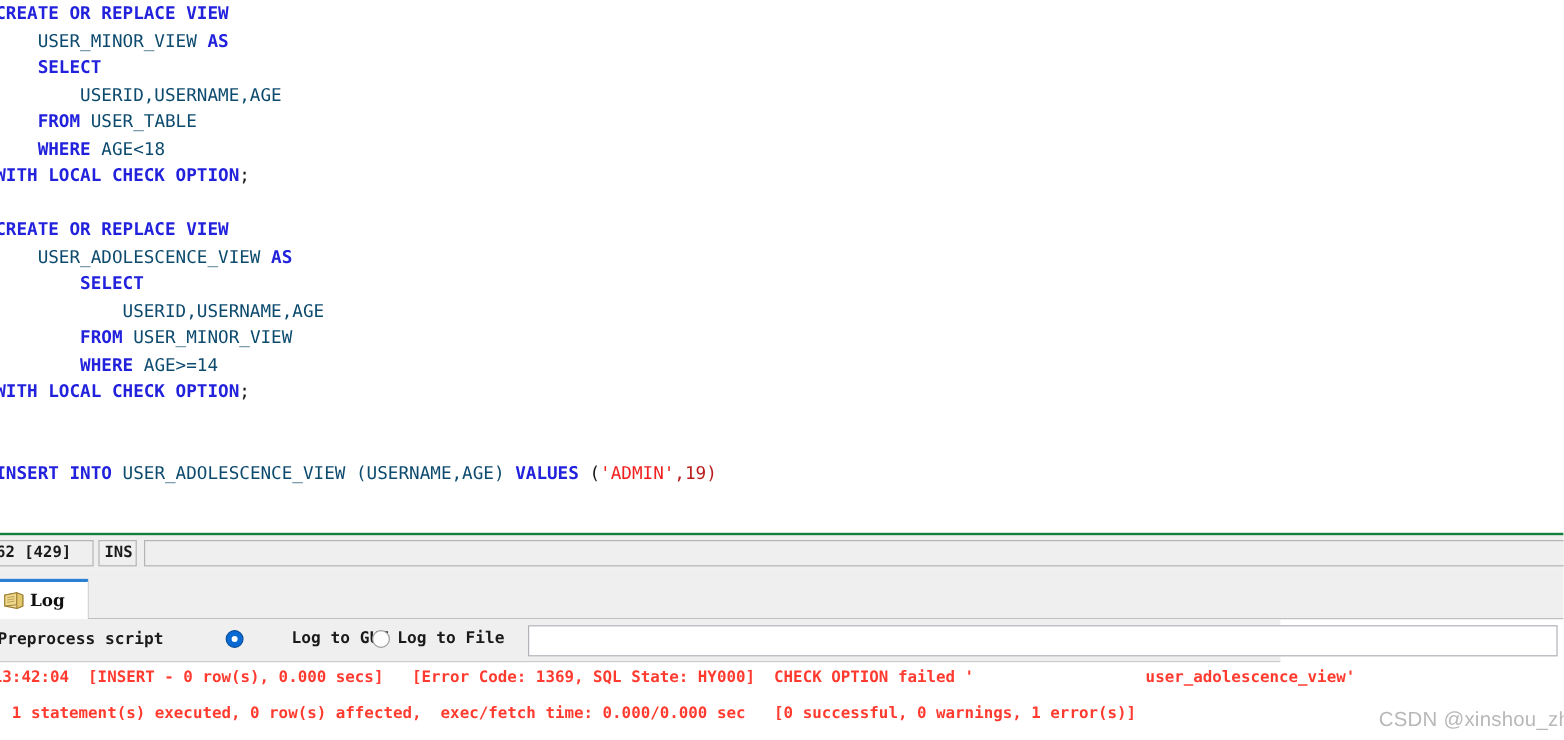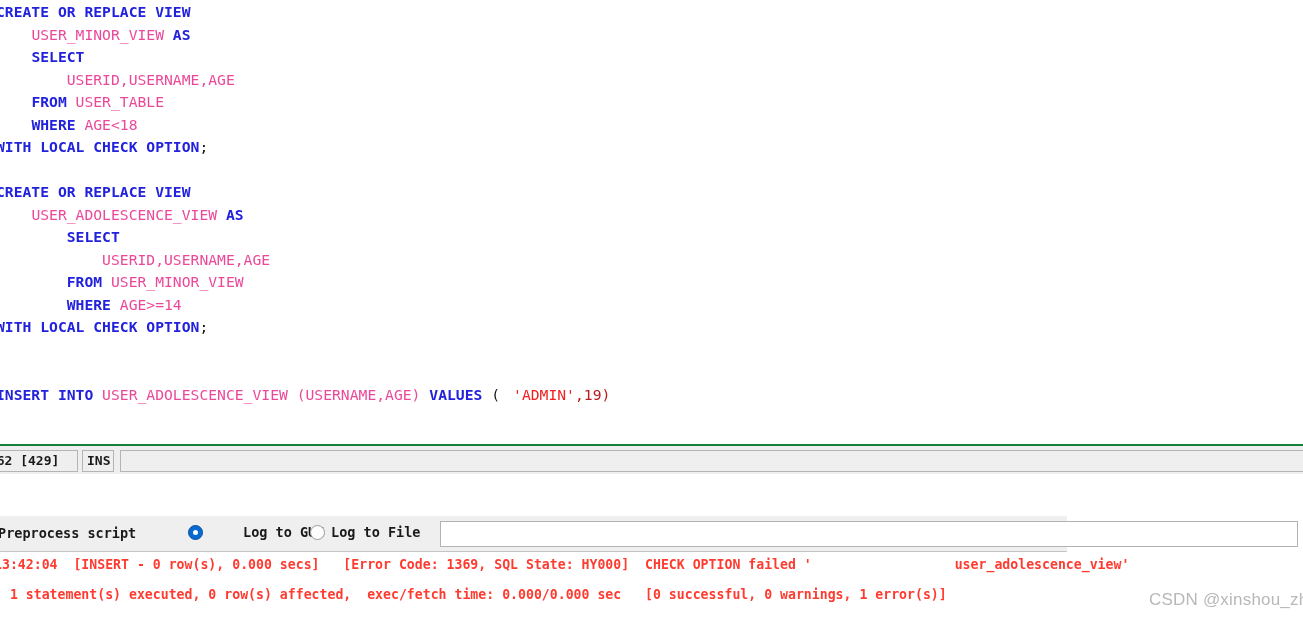--- a/index.html
+++ b/index.html
@@ -32,22 +32,22 @@
     top: 1px;
     font-family: "DejaVu Sans Mono", monospace;
     font-size: 14.7px;
     line-height: 22.5px;
     white-space: pre;
     letter-spacing: 0px;
     color: #101010;
   }
   .code .ln { display: block; height: 22.5px; }
   .kw  { color: #2222dd; font-weight: bold; }
-  .id  { color: #ec4899; }
-  .str { color: #f02020; margin-left: 13px; }
+  .id  { color: #0c4a6e; }
+  .str { color: #f02020; }
   .num { color: #b91c1c; }
   .pun { color: #141414; }
 
   
   .statusbar {
     position: absolute;
     left: 0; top: 444px;
     width: 1303px; height: 30px;
     background: #efefef;
     border-top: 2px solid #15803d;
@@ -205,20 +205,33 @@
   <div class="editor">
     <div class="code" id="code-area"><span class="ln"><span class="kw">CREATE OR REPLACE VIEW</span></span><span class="ln"><span class="pun">    </span><span class="id">USER_MINOR_VIEW </span><span class="kw">AS</span></span><span class="ln"><span class="pun">    </span><span class="kw">SELECT</span></span><span class="ln"><span class="id">        USERID,USERNAME,AGE</span></span><span class="ln"><span class="pun">    </span><span class="kw">FROM</span><span class="id"> USER_TABLE</span></span><span class="ln"><span class="pun">    </span><span class="kw">WHERE</span><span class="id"> AGE&lt;18</span></span><span class="ln"><span class="kw">WITH LOCAL CHECK OPTION</span><span class="pun">;</span></span><span class="ln">&nbsp;</span><span class="ln"><span class="kw">CREATE OR REPLACE VIEW</span></span><span class="ln"><span class="pun">    </span><span class="id">USER_ADOLESCENCE_VIEW </span><span class="kw">AS</span></span><span class="ln"><span class="pun">        </span><span class="kw">SELECT</span></span><span class="ln"><span class="id">            USERID,USERNAME,AGE</span></span><span class="ln"><span class="pun">        </span><span class="kw">FROM</span><span class="id"> USER_MINOR_VIEW</span></span><span class="ln"><span class="pun">        </span><span class="kw">WHERE</span><span class="id"> AGE&gt;=14</span></span><span class="ln"><span class="kw">WITH LOCAL CHECK OPTION</span><span class="pun">;</span></span><span class="ln">&nbsp;</span><span class="ln">&nbsp;</span><span class="ln"><span class="kw">INSERT INTO</span><span class="id"> USER_ADOLESCENCE_VIEW (USERNAME,AGE) </span><span class="kw">VALUES</span><span class="pun"> (</span><span class="str">'ADMIN'</span><span class="num">,19)</span></span></div>
   </div>
 
   <div class="statusbar">
     <div class="sb-panel sb-pos">62 [429]</div>
     <div class="sb-panel sb-ins">INS</div>
     <div class="sb-panel sb-rest"></div>
   </div>
 
+  <div class="tabstrip">
+    <div class="tab">
+      <span class="tab-icon">
+        <svg width="17" height="15" viewBox="0 0 17 15" xmlns="http://www.w3.org/2000/svg">
+          <path d="M1 3 L11 1 L16 3 L16 12 L11 14 L1 12 Z" fill="#f3dfa0" stroke="#9a7b30" stroke-width="1"></path>
+          <path d="M1 3 L11 1 L11 11 L1 12 Z" fill="#efd98e" stroke="#9a7b30" stroke-width="0.8"></path>
+          <path d="M11 1 L16 3 L16 12 L11 14 Z" fill="#e3c76c" stroke="#9a7b30" stroke-width="0.8"></path>
+          <path d="M3 5 L9 4 M3 7 L9 6 M3 9 L9 8" stroke="#b09248" stroke-width="0.7"></path>
+        </svg>
+      </span>
+      <span class="tab-label">Log</span>
+    </div>
+  </div>
 
   <div class="optionsrow">
     <span class="opt-label">Preprocess script</span>
 
     <div class="radio-grp g1">
       <span class="radio-outer on"></span>
       <span class="radio-text">Log to GUI</span>
     </div>
 
     <div class="radio-grp g2">

